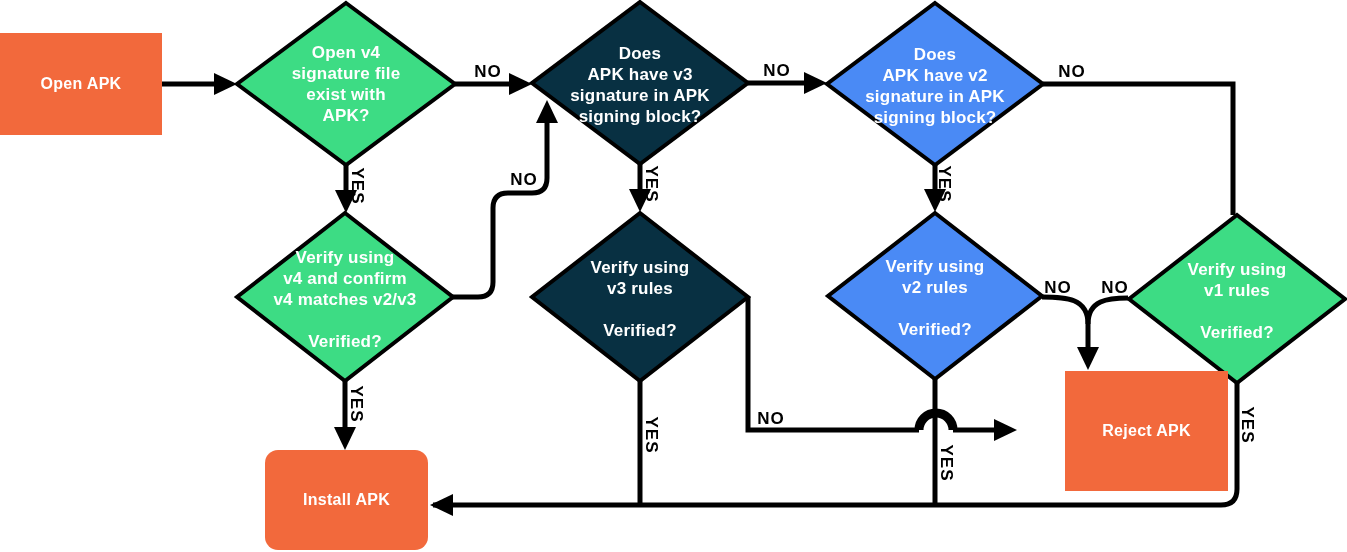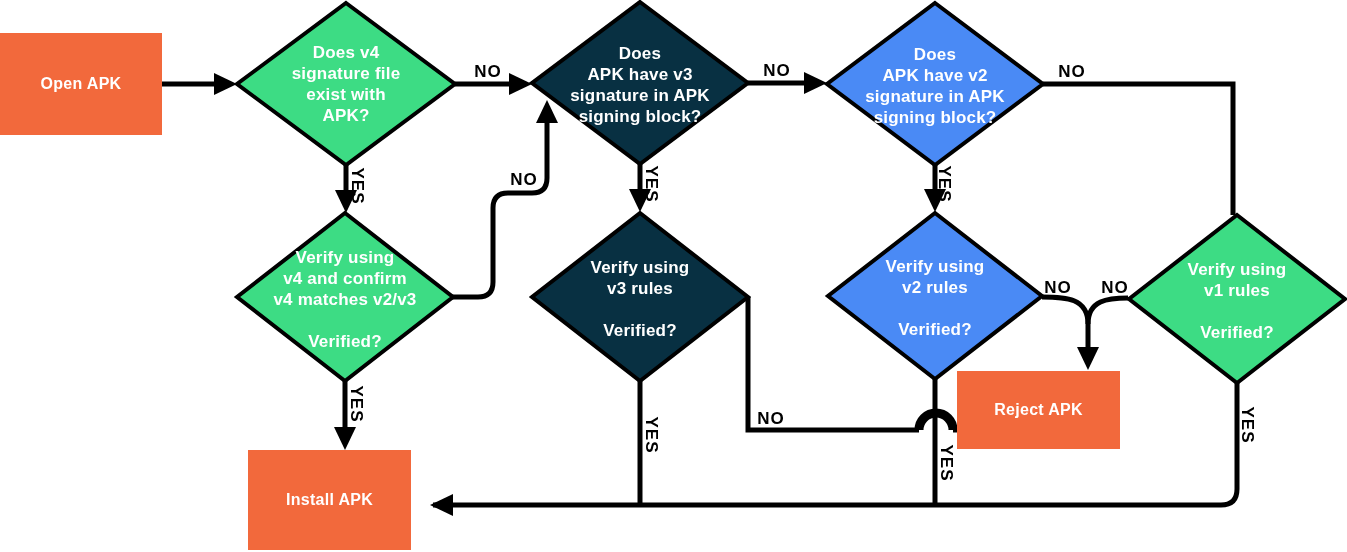--- a/index.html
+++ b/index.html
@@ -92,24 +92,24 @@
     <polygon class="arrowhead" points="345,450 334,427 356,427"></polygon>
     <polygon class="arrowhead" points="547,100 536,123 558,123"></polygon>
     <polygon class="arrowhead" points="640,212 629,189 651,189"></polygon>
     <polygon class="arrowhead" points="935,212 924,189 946,189"></polygon>
     <polygon class="arrowhead" points="1088,370 1077,347 1099,347"></polygon>
     <polygon class="arrowhead" points="1017,430 994,419 994,441"></polygon>
     <polygon class="arrowhead" points="430,505 453,494 453,516"></polygon>
   </svg>
 
   <div class="box" style="left:0;top:33px;width:162px;height:102px;">Open APK</div>
-  <div class="box" style="left:248px;top:450px;width:163px;height:100px;">Install APK</div>
-  <div class="box" style="left:957px;top:371px;width:163px;height:78px;">Reject APK</div>
+  <div class="box" style="left:265px;top:450px;width:163px;height:100px;border-radius:13px;">Install APK</div>
+  <div class="box" style="left:1065px;top:371px;width:163px;height:120px;">Reject APK</div>
 
-  <div class="node-label" style="left:346px;top:84px;width:200px;">Does v4
+  <div class="node-label" style="left:346px;top:84px;width:200px;">Open v4
 signature file
 exist with
 APK?</div>
   <div class="node-label" style="left:640px;top:85px;width:210px;">Does
 APK have v3
 signature in APK
 signing block?</div>
   <div class="node-label" style="left:935px;top:86px;width:210px;">Does
 APK have v2
 signature in APK

